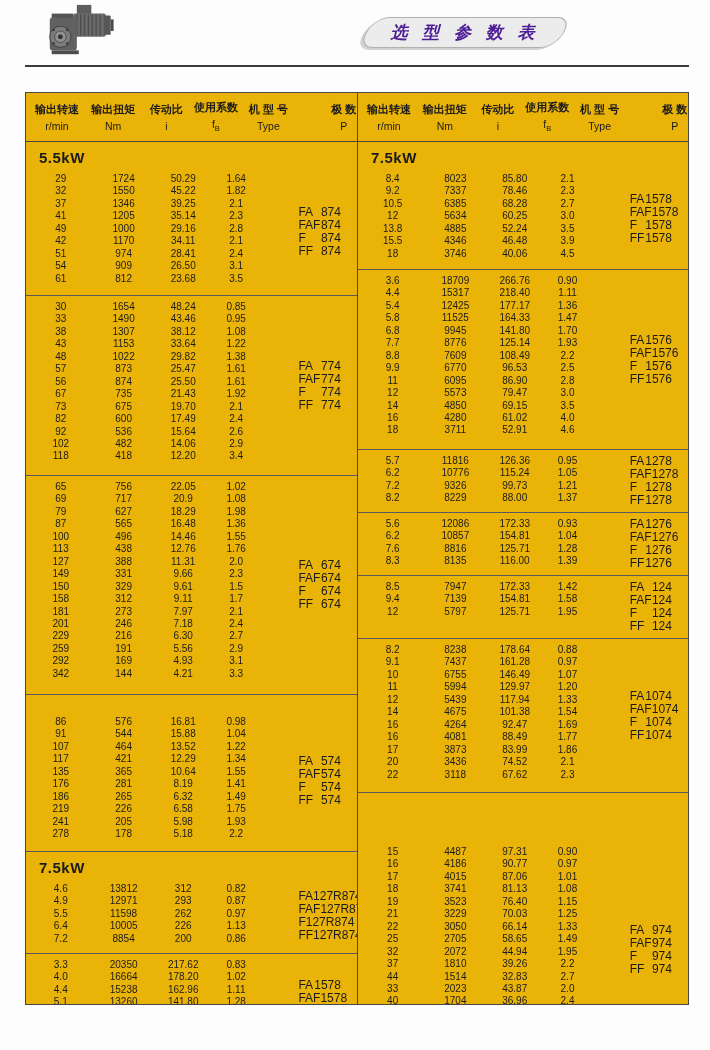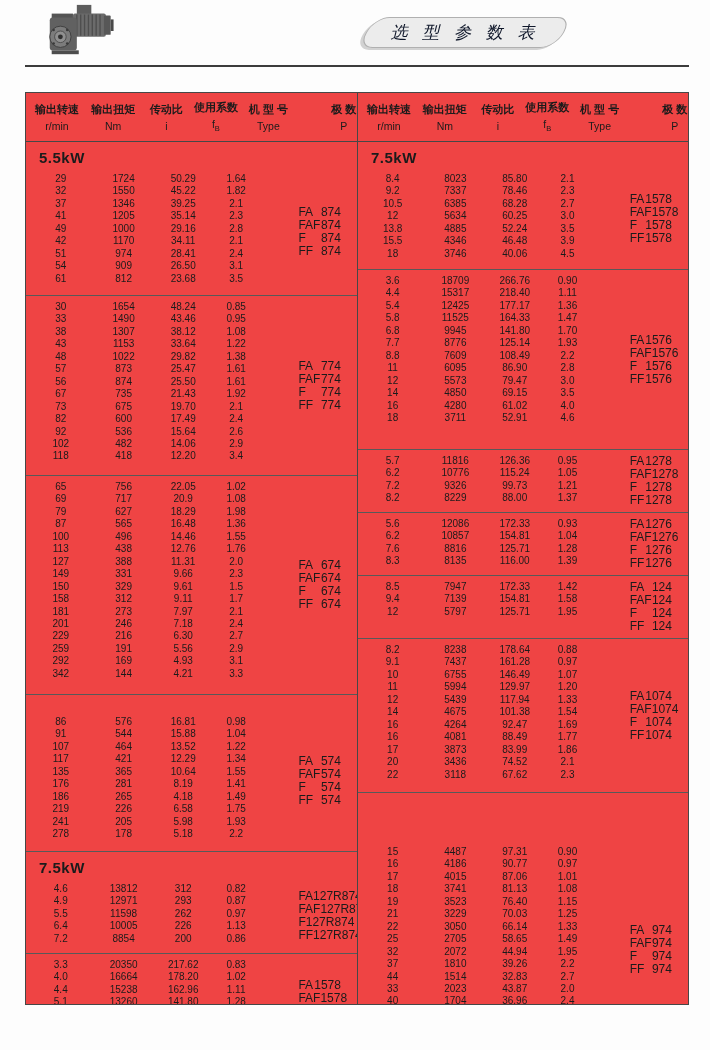--- a/index.html
+++ b/index.html
@@ -11,27 +11,27 @@
   
   .logo-wrap{position:absolute;left:28px;top:2px;width:88px;height:58px;}
   .title-badge{position:absolute;left:366px;top:17px;width:198px;height:31px;}
   .title-badge .bg{
     position:absolute;inset:0;background:#ececec;border:1px solid #b0b0b0;
     border-radius:15px;transform:skewX(-30deg);
     box-shadow:-2px 2px 0 #d2d2d2;
   }
   .title-badge .txt{
     position:absolute;inset:0;display:flex;align-items:center;justify-content:center;
-    font-style:italic;font-weight:400;font-size:17px;letter-spacing:5px;color:#0f172a;
+    font-style:italic;font-weight:700;font-size:17px;letter-spacing:5px;color:#4c1d95;
   }
   .header-rule{position:absolute;left:25px;top:65px;width:664px;height:0;border-top:2px solid #3c3c3c;}
   
   .sel-table{
     position:absolute;left:25px;top:92px;width:664px;height:913px;
-    border:1.5px solid #474747;display:flex;background:#ef4444;box-sizing:border-box;
+    border:1.5px solid #474747;display:flex;background:#eab308;box-sizing:border-box;
   }
   .col{width:50%;box-sizing:border-box;display:flex;flex-direction:column;overflow:hidden;}
   .col + .col{border-left:1.5px solid #474747;}
   .col-header{
     height:48px;flex:0 0 48px;border-bottom:1.2px solid #474747;display:flex;align-items:stretch;
   }
   .hc{display:flex;flex-direction:column;align-items:center;justify-content:center;gap:3px;}
   .hc .zh{font-size:11px;font-weight:700;white-space:nowrap;}
   .hc .en{font-size:10.5px;white-space:nowrap;}
   .hc .en sub{font-size:7.5px;}
@@ -452,21 +452,21 @@
         </div>
         <div class="row">
           <span class="num w0">176</span>
           <span class="num w1">281</span>
           <span class="num w2">8.19</span>
           <span class="num w3">1.41</span>
         </div>
         <div class="row">
           <span class="num w0">186</span>
           <span class="num w1">265</span>
-          <span class="num w2">4.18</span>
+          <span class="num w2">6.32</span>
           <span class="num w3">1.49</span>
         </div>
         <div class="row">
           <span class="num w0">219</span>
           <span class="num w1">226</span>
           <span class="num w2">6.58</span>
           <span class="num w3">1.75</span>
         </div>
         <div class="row">
           <span class="num w0">241</span>
@@ -747,20 +747,26 @@
           <span class="num w2">125.14</span>
           <span class="num w3">1.93</span>
         </div>
         <div class="row">
           <span class="num w0">8.8</span>
           <span class="num w1">7609</span>
           <span class="num w2">108.49</span>
           <span class="num w3">2.2</span>
         </div>
         <div class="row">
+          <span class="num w0">9.9</span>
+          <span class="num w1">6770</span>
+          <span class="num w2">96.53</span>
+          <span class="num w3">2.5</span>
+        </div>
+        <div class="row">
           <span class="num w0">11</span>
           <span class="num w1">6095</span>
           <span class="num w2">86.90</span>
           <span class="num w3">2.8</span>
         </div>
         <div class="row">
           <span class="num w0">12</span>
           <span class="num w1">5573</span>
           <span class="num w2">79.47</span>
           <span class="num w3">3.0</span>

